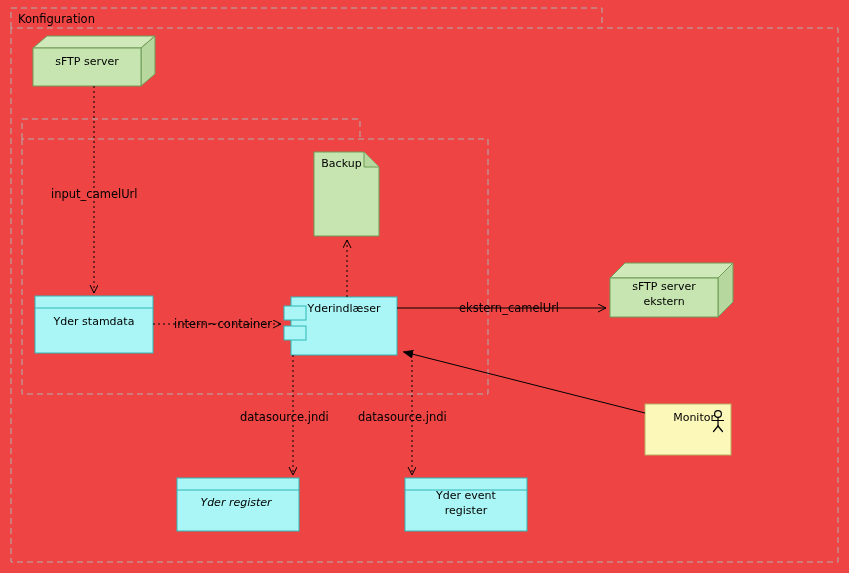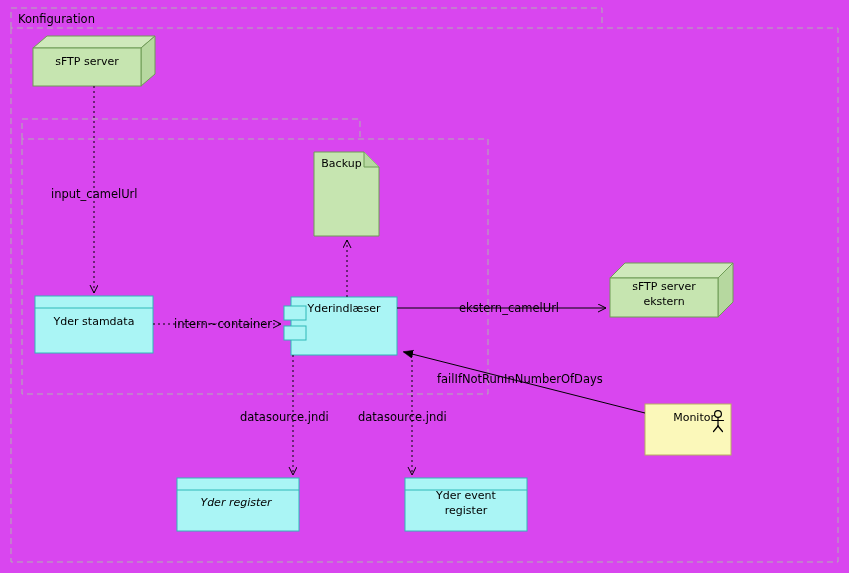--- a/index.html
+++ b/index.html
@@ -4,21 +4,21 @@
 <style>
   html, body {
     margin: 0;
     padding: 0;
     background: #ffffff;
   }
   #canvas {
     position: relative;
     width: 849px;
     height: 573px;
-    background: #d946ef;
+    background: #ef4444;
     font-family: "DejaVu Sans", sans-serif;
     overflow: hidden;
   }
   #svg-layer {
     position: absolute;
     left: 0;
     top: 0;
     width: 849px;
     height: 573px;
   }
@@ -168,19 +168,18 @@
 
   <div class="txt node-label" style="left:645px; top:411px; width:70px; text-align:right;">Monitor</div>
 
   <div class="txt edge-label" style="left:51px; top:187px;">input_camelUrl</div>
 
   <div class="txt edge-label" style="left:174px; top:317px;">intern~container</div>
 
 
   <div class="txt edge-label" style="left:459px; top:301px;">ekstern_camelUrl</div>
 
-  <div class="txt edge-label" style="left:437px; top:372px;">failIfNotRunInNumberOfDays</div>
 
   <div class="txt edge-label" style="left:240px; top:410px;">datasource.jndi</div>
 
   <div class="txt edge-label" style="left:358px; top:410px;">datasource.jndi</div>
 
 </div>
 
 </body></html>

